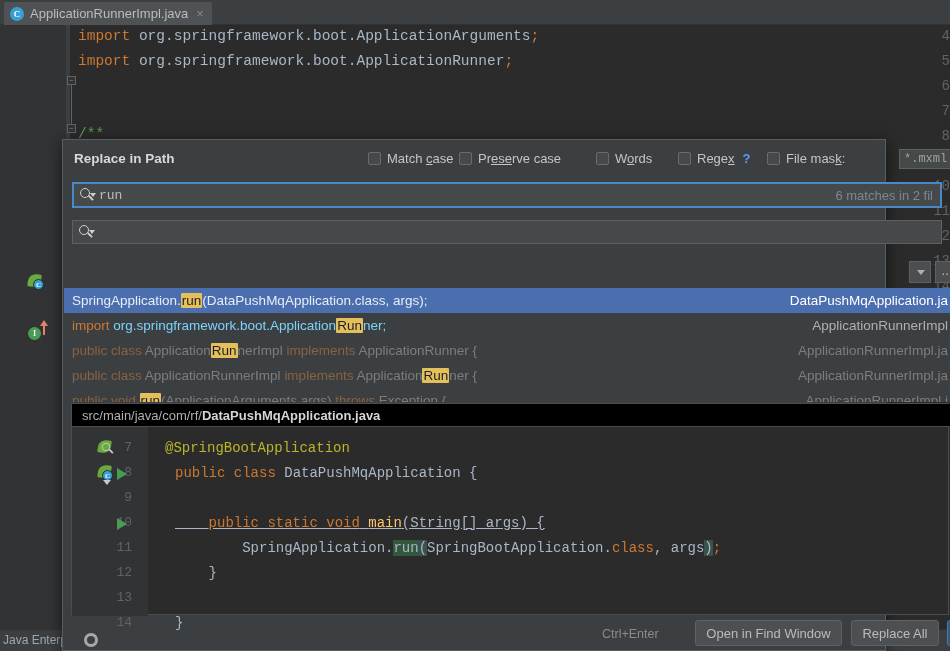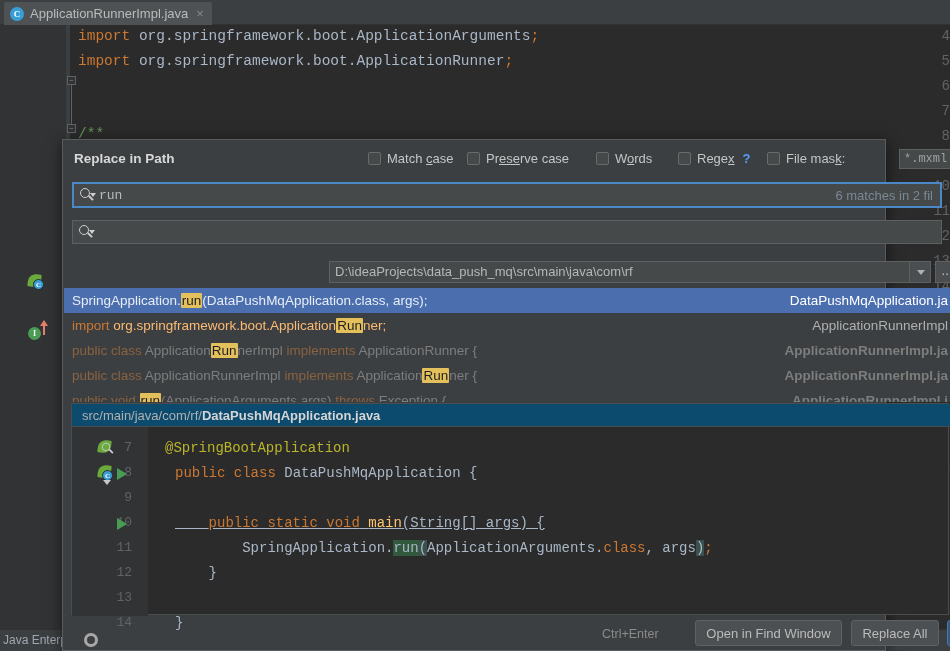--- a/index.html
+++ b/index.html
@@ -222,45 +222,45 @@
   }
   .res-row {
     position: absolute; left: 0; width: 886px; height: 25px;
     display: flex; align-items: center;
   }
   .res-row.sel { background: #4b6eaf; }
   .res-code {
     position: absolute; left: 8px; white-space: nowrap;
     font-size: 13.5px; color: #cc7832;
   }
-  .res-code .plain { color: #fdba74; }
+  .res-code .plain { color: #7dd3fc; }
   .res-row.sel .res-code, .res-row.sel .res-code .plain { color: #e6edf5; }
   .res-row.dim .res-code { color: #8a6240; }
   .res-row.dim .res-code .plain { color: #7d7d7d; }
   .hl { background: #e3c05c; color: #1f1f1f !important; padding: 0 1px; border-radius: 1px; }
   .res-row.sel .hl { background: #e3c05c; color: #1f1f1f !important; }
   .res-file {
     position: absolute; right: 2px; white-space: nowrap;
     font-size: 13.5px; color: #b0b0b0;
   }
   .res-row.sel .res-file { color: #ffffff; }
-  .res-row.dim .res-file { color: #7d7d7d; font-weight: bold; }
+  .res-row.dim .res-file { color: #7d7d7d; }
   .res-ell {
     position: absolute; left: 520px; color: #8a8a8a; font-size: 13px;
     letter-spacing: 2px;
   }
 
   
   .preview {
     position: absolute; left: 8px; top: 263px; width: 878px; height: 212px;
     background: #2b2b2b; border: 1px solid #4a4d4e;
   }
   .crumb {
     position: absolute; left: 0; top: 0; width: 878px; height: 23px;
-    background: #0c4a6e; border-bottom: 1px solid #4a4d4e;
+    background: #000000; border-bottom: 1px solid #4a4d4e;
     color: #b0b0b0; font-size: 13px; padding: 4px 13px 0 10px;
     white-space: nowrap;
   }
   .crumb b { color: #d5d5d5; }
   .pv-gutter {
     position: absolute; left: 0; top: 23px; width: 76px; height: 189px;
     background: #313335;
   }
   .pv-lineno {
     position: absolute; right: 0; width: 30px; text-align: right;
@@ -392,21 +392,21 @@
   </div>
 
   <div class="dialog">
 
     <div class="dlg-title">Replace in Path</div>
 
     <div class="cbrow" style="left:293px;">
       <span class="cbox"></span>
       <span class="cblabel">Match <u>c</u>ase</span>
     </div>
-    <div class="cbrow" style="left:392px;">
+    <div class="cbrow" style="left:384px;">
       <span class="cbox"></span>
       <span class="cblabel">Pr<u>ese</u>rve case</span>
     </div>
     <div class="cbrow" style="left:521px;">
       <span class="cbox"></span>
       <span class="cblabel">W<u>o</u>rds</span>
     </div>
     <div class="cbrow" style="left:603px;">
       <span class="cbox"></span>
       <span class="cblabel">Rege<u>x</u></span>
@@ -426,21 +426,20 @@
       <span class="matchcount">6 matches in 2 fil</span>
     </div>
 
     <div class="field" style="left:9px;top:80px;width:870px;height:24px;">
       <span class="mag">
         <span class="mag-caret"></span>
       </span>
       <span class="field-val"></span>
     </div>
 
-    <div class="path-field">D:\ideaProjects\data_push_mq\src\main\java\com\rf</div>
     <div class="path-arrow">
       <span class="caret-dn" style="left:7px;top:8px;"></span>
     </div>
     <div class="path-ell">...</div>
 
     <div class="results" id="results-host">
         <div class="res-row sel" style="top: 0px;">
           <span class="res-code"><span class="plain">SpringApplication.</span><span class="hl">run</span><span class="plain">(DataPushMqApplication.class, args);</span></span>
           <span class="res-file">DataPushMqApplication.ja</span>
         </div>
@@ -471,21 +470,21 @@
       <div id="preview-host">
           <div class="pv-lineno" style="top: 36px; right: 816px;">7</div>
           <div class="pv-code" style="top: 36px; left: 93px;"><span class="t-ann">@SpringBootApplication</span></div>
           <div class="pv-lineno" style="top: 61px; right: 816px;">8</div>
           <div class="pv-code" style="top: 61px; left: 103px;"><span class="t-kw">public class</span><span> DataPushMqApplication {</span></div>
           <div class="pv-lineno" style="top: 86px; right: 816px;">9</div>
           <div class="pv-code" style="top: 86px; left: 103px;"></div>
           <div class="pv-lineno" style="top: 111px; right: 816px;">10</div>
           <div class="pv-code" style="top: 111px; left: 103px; text-decoration: underline;"><span>    </span><span class="t-kw">public static void</span><span> </span><span class="t-meth">main</span><span>(String[] args) {</span></div>
           <div class="pv-lineno" style="top: 136px; right: 816px;">11</div>
-          <div class="pv-code" style="top: 136px; left: 103px;"><span>        SpringApplication.</span><span class="t-match">run</span><span class="t-brace">(</span><span>ApplicationArguments.</span><span class="t-kw">class</span><span>, args</span><span class="t-brace">)</span><span class="t-kw">;</span></div>
+          <div class="pv-code" style="top: 136px; left: 103px;"><span>        SpringApplication.</span><span class="t-match">run</span><span class="t-brace">(</span><span>SpringBootApplication.</span><span class="t-kw">class</span><span>, args</span><span class="t-brace">)</span><span class="t-kw">;</span></div>
           <div class="pv-lineno" style="top: 161px; right: 816px;">12</div>
           <div class="pv-code" style="top: 161px; left: 103px;"><span>    }</span></div>
           <div class="pv-lineno" style="top: 186px; right: 816px;">13</div>
           <div class="pv-code" style="top: 186px; left: 103px;"></div>
           <div class="pv-lineno" style="top: 211px; right: 816px;">14</div>
           <div class="pv-code" style="top: 211px; left: 103px;"><span>}</span></div>
         </div>
 
       <div style="position:absolute;left:24px;top:36px;width:18px;height:18px;">
         <div class="leaf" style="left:2px;top:0;"></div>

